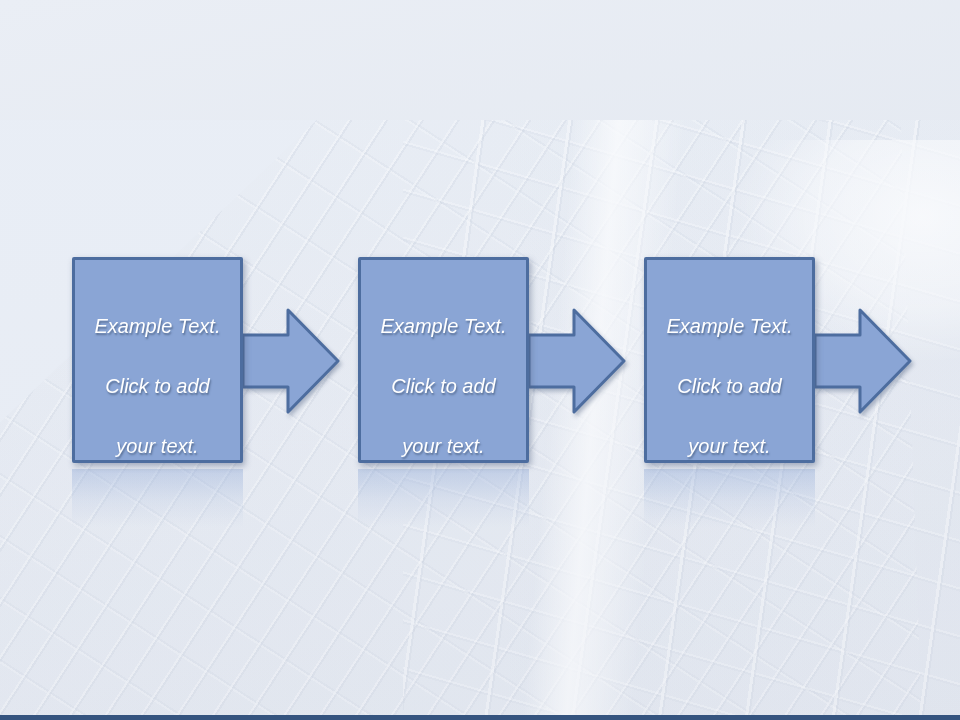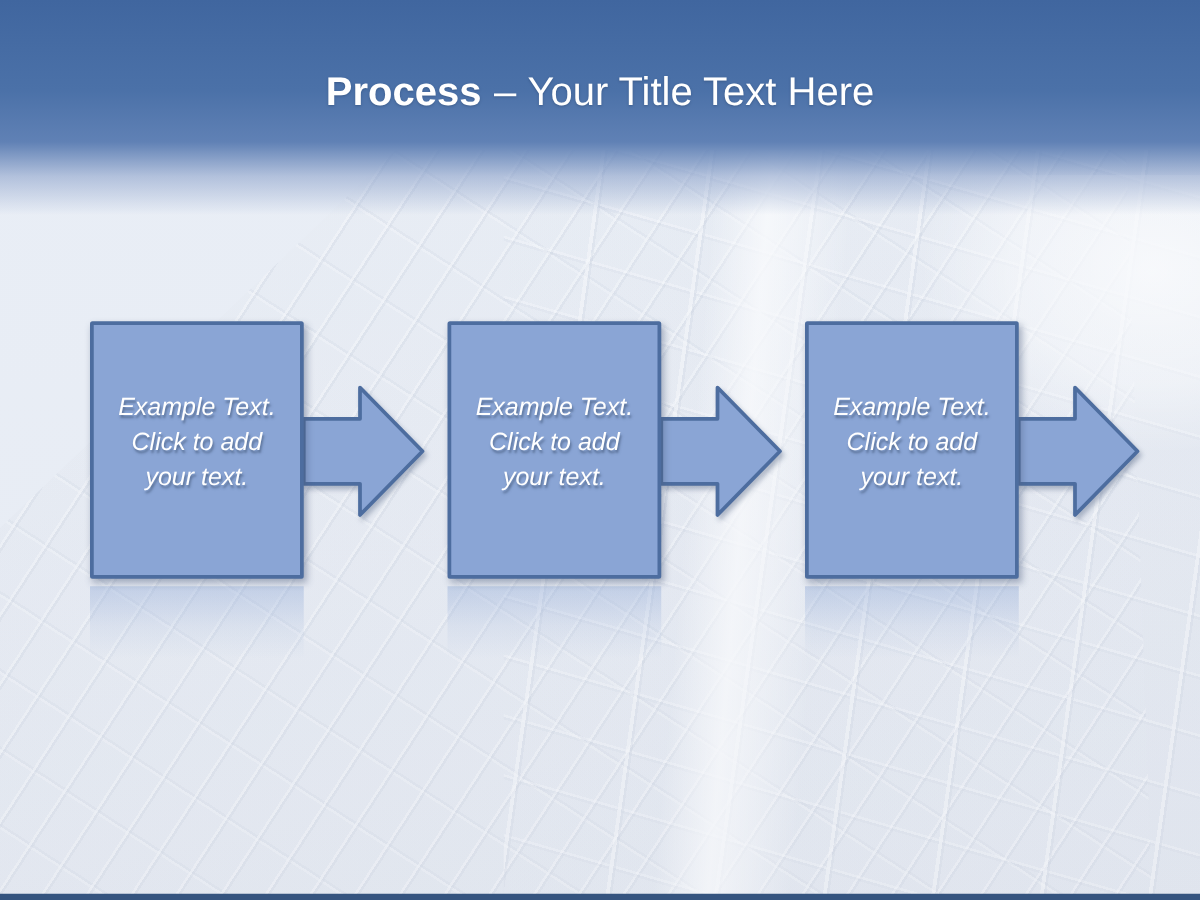--- a/index.html
+++ b/index.html
@@ -50,21 +50,21 @@
     text-align:center;color:#FFFFFF;font-size:32px;font-weight:400;line-height:42px;
     text-shadow:0 1px 2px rgba(30,50,80,0.35);
   }
   .t-bold{font-weight:700;}
   .t-sep{margin:0 9px 0 10px;}
   
   .step{
     position:absolute;top:257px;width:171px;height:206px;box-sizing:border-box;z-index:4;
     background:#8AA5D5;border:3px solid #4D6D9F;border-radius:2px;
     box-shadow:2px 3px 6px rgba(75,92,125,0.45);
-    display:flex;flex-direction:column;justify-content:flex-start;align-items:center;
+    display:flex;flex-direction:column;justify-content:space-between;align-items:center;
     padding-top:52px;cursor:pointer;
   }
   .step .line{
     display:block;color:#FFFFFF;font-style:italic;font-size:20px;line-height:28px;
     text-shadow:1px 2px 2px rgba(45,65,95,0.55);white-space:nowrap;
   }
   .arrow{position:absolute;top:308px;width:98px;height:106px;z-index:3;
     filter:drop-shadow(2px 3px 2px rgba(75,92,125,0.4));}
   .refl{
     position:absolute;top:469px;width:171px;height:58px;z-index:2;
@@ -79,23 +79,20 @@
 
   <div id="bg">
     <div class="face-a"></div>
     <div class="face-b"></div>
     <div class="seam"></div>
     <div class="sky-left"></div>
     <div class="cloud"></div>
     <div class="wash"></div>
   </div>
 
-  <div id="header">
-    <h1><span class="t-bold">Process</span><span class="t-sep">–</span><span class="t-rest">Your Title Text Here</span></h1>
-  </div>
 
   <div class="step" style="left:72px">
     <span class="line">Example Text.</span>
     <span class="line">Click to add</span>
     <span class="line">your text.</span>
   </div>
   <svg class="arrow" style="left:242px" viewBox="0 0 98 106">
     <polygon points="1,27 46,27 46,2 96,53 46,104 46,79 1,79" fill="#8AA5D5" stroke="#4D6D9F" stroke-width="3" stroke-linejoin="round"></polygon>
   </svg>
   <div class="refl" style="left:72px"></div>

